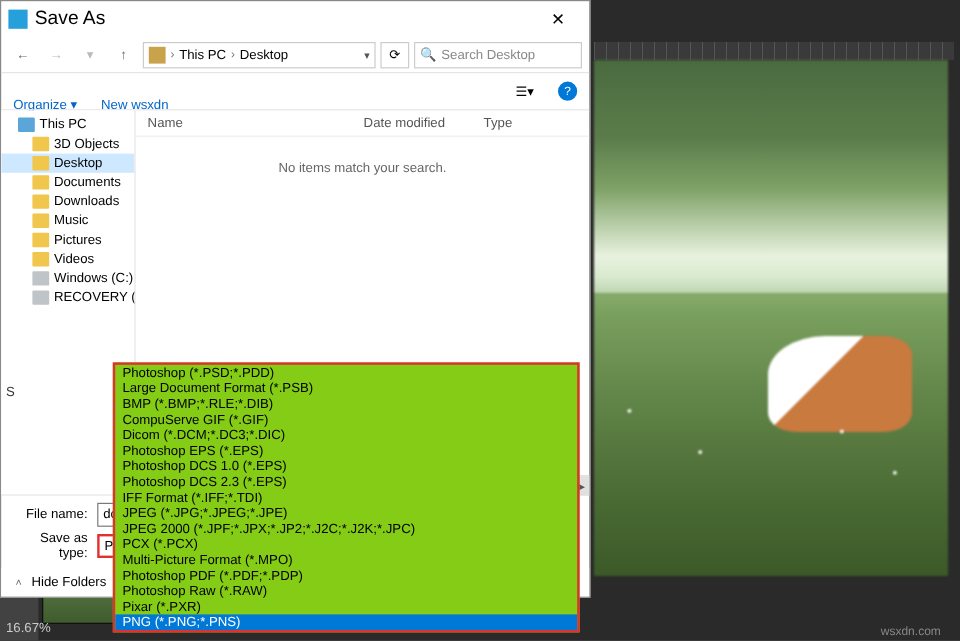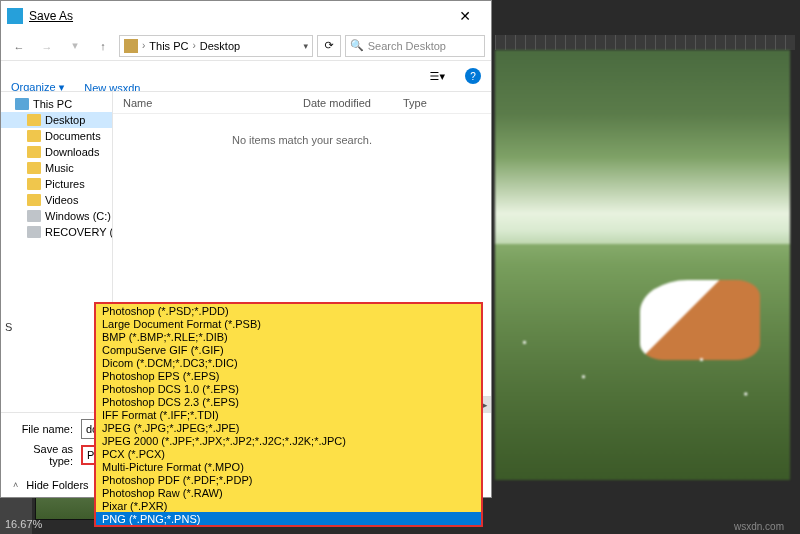--- a/index.html
+++ b/index.html
@@ -15,21 +15,21 @@
 .ps-tools { position:absolute; left:0; top:395px; width:32px; height:140px; background:#424242; display:flex; flex-direction:column; align-items:center; padding-top:5px; gap:2px; }
 .ps-tool { width:24px; height:24px; background:#4a4a4a; border:1px solid #555; }
 .ps-thumb { position:absolute; left:35px; top:460px; width:70px; height:60px; background: linear-gradient(to bottom,#6b8659,#3f5c2c); border:1px solid #111; }
 .ps-zoom { position:absolute; left:5px; bottom:4px; color:#ccc; font-size:11px; }
 .watermark { position:absolute; right:16px; bottom:2px; color:#888; font-size:10px; }
 
 
 .dialog { position: absolute; left: 0; top: 0; width: 492px; height: 498px; background: #fff; border: 1px solid #888; display: flex; flex-direction: column; font-size: 11px; color: #000; }
 .title-bar { height: 30px; display: flex; align-items: center; padding: 0 6px; }
 .title-bar .app-icon { width: 16px; height: 16px; background: #26a0da; margin-right: 6px; }
-.title-bar .title { flex: 1; font-size: 12px; text-decoration: underline; }
+.title-bar .title { flex: 1; font-size: 16px; }
 .title-bar .close { width: 40px; height: 28px; display:flex; align-items:center; justify-content:center; font-size:14px; }
 
 .nav-row { height: 30px; display: flex; align-items: center; padding: 0 6px; gap: 4px; border-bottom: 1px solid #e5e5e5; }
 .nav-btn { width: 24px; height: 24px; display:flex; align-items:center; justify-content:center; color:#666; border-radius:2px; }
 .nav-btn.disabled { color:#bbb; }
 .addr { flex:1; height:22px; border:1px solid #ccc; background:#fff; display:flex; align-items:center; padding:0 4px; gap:4px; }
 .addr .sep { color:#777; font-size:10px; }
 .addr .ic { width:14px; height:14px; background:#c9a24c; }
 .refresh { width:24px; height:22px; border:1px solid #ccc; display:flex; align-items:center; justify-content:center; }
 .search { width:140px; height:22px; border:1px solid #ccc; display:flex; align-items:center; padding:0 4px; gap:4px; color:#888; }
@@ -60,21 +60,21 @@
 .hscroll .arrow { position:absolute; top:0; width:14px; height:16px; background:#e0e0e0; display:flex; align-items:center; justify-content:center; font-size:9px; color:#555;}
 .hscroll .arrow.l{left:0;} .hscroll .arrow.r{right:0;}
 
 .form-area { border-top:1px solid #e5e5e5; padding:6px 10px 2px; }
 .form-row { display:flex; align-items:center; margin-bottom:4px; }
 .form-row label { width:70px; text-align:right; padding-right:8px; font-size:11px; }
 .form-row .field { flex:1; height:20px; border:1px solid #7a7a7a; background:#fff; display:flex; align-items:center; padding:0 4px; font-size:11px; }
 .form-row .field.hl { border:2px solid #e03030; }
 .form-row .field .dd { margin-left:auto; font-size:9px; color:#555; }
 
-.dropdown-list { position:absolute; left:93px; top:301px; width:389px; max-height:232px; background:#fde047; border:2px solid #e03030; overflow:hidden; font-size:11px; z-index:10; }
+.dropdown-list { position:absolute; left:93px; top:301px; width:389px; max-height:232px; background:#84cc16; border:2px solid #e03030; overflow:hidden; font-size:11px; z-index:10; }
 .dropdown-list .opt { padding:1px 6px; white-space:nowrap; overflow:hidden; text-overflow:ellipsis; line-height:13px; height:13px; }
 .dropdown-list .opt.sel { background:#0078d7; color:#fff; }
 
 .footer-row { display:flex; align-items:center; padding:6px 12px; gap:4px; position:relative; z-index:5; }
 .footer-row .hf { font-size:11px; }
 .footer-row .chev { font-size:9px; color:#666; margin-right:4px; }
 </style>
 </head>
 <body>
 
@@ -126,20 +126,24 @@
       <span>☰▾</span>
     </div>
     <div class="help">?</div>
   </div>
 
   <div class="explorer">
     <div class="tree" id="tree">
         <div class="tree-item">
           <div class="ticon pc"></div>
           <span>This PC</span>
+        </div>
+        <div class="tree-item indent">
+          <div class="ticon "></div>
+          <span>3D Objects</span>
         </div>
         <div class="tree-item indent selected">
           <div class="ticon "></div>
           <span>Desktop</span>
         </div>
         <div class="tree-item indent">
           <div class="ticon "></div>
           <span>Documents</span>
         </div>
         <div class="tree-item indent">

